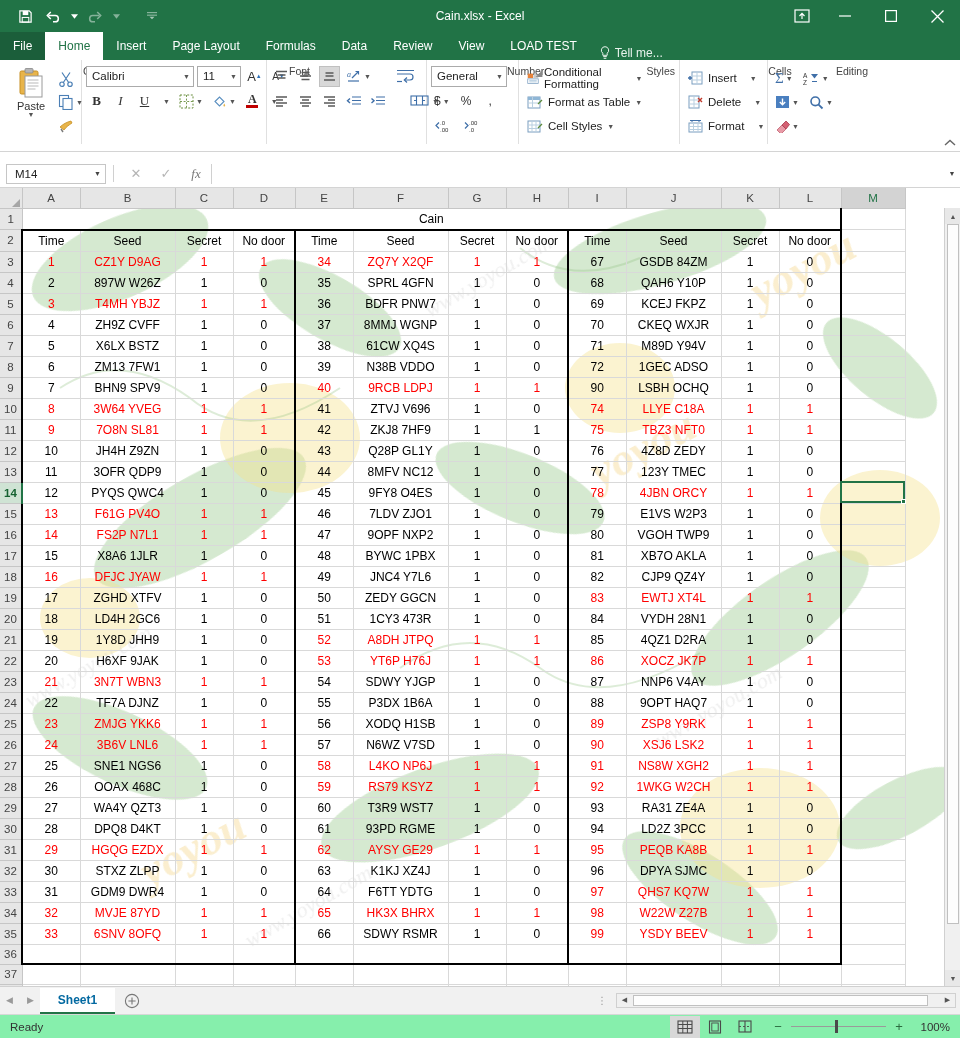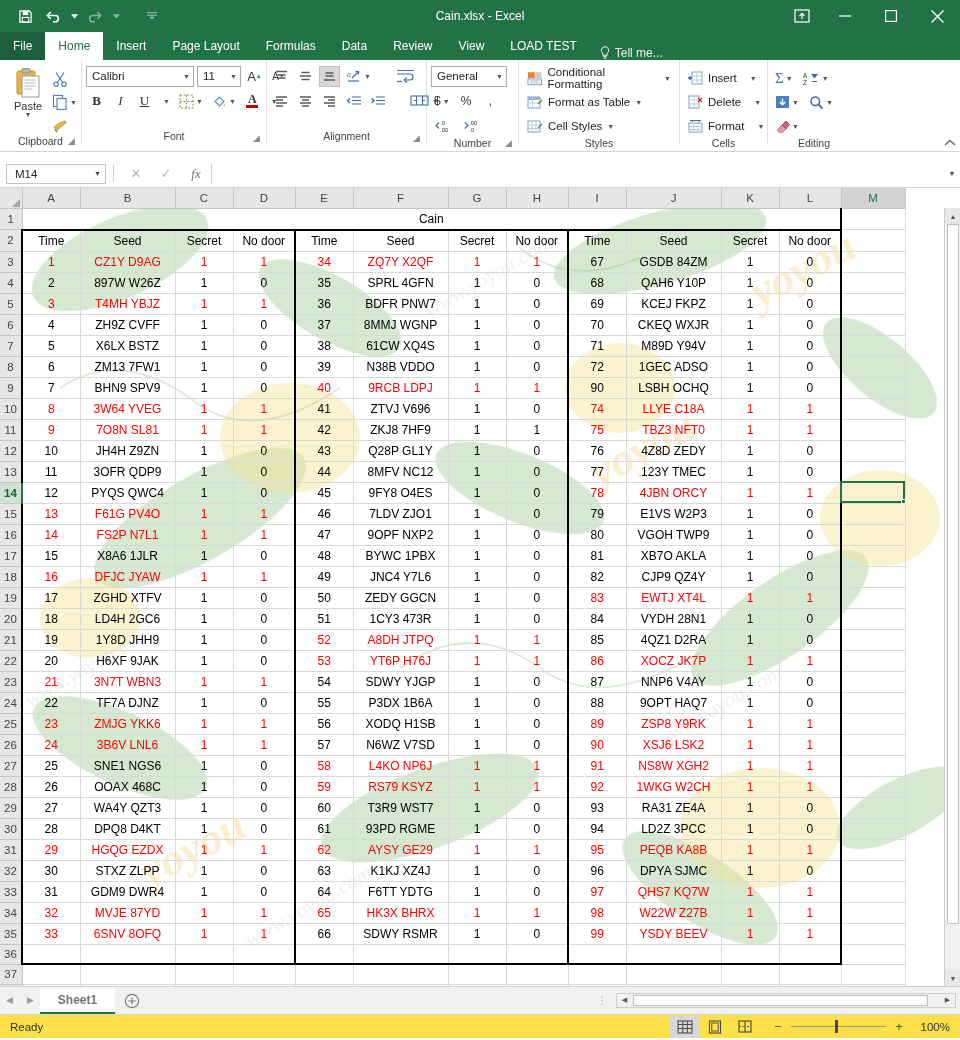--- a/index.html
+++ b/index.html
@@ -77,21 +77,21 @@
     height: 92px;
     background: #ffffff;
     border-bottom: 1px solid #d4d4d4;
     display: flex;
     overflow: hidden;
   }
   .rgroup {
     position: relative;
     height: 84px;
     padding: 3px 4px 0 4px;
-    display: flex; flex-direction: column;
+    display: flex; flex-direction: row;
     border-right: 1px solid #e0e0e0;
   }
   .rgroup-body { flex: 1; display: flex; align-items: flex-start; padding-top: 2px; }
   .rgroup-label {
     height: 16px; font-size: 10.5px; color: #444;
     display: flex; align-items: center; justify-content: center;
     position: relative;
   }
   .rgroup-label .dlg {
     position: absolute; right: 2px; bottom: 1px;
@@ -256,41 +256,41 @@
     position: relative;
     height: 28px; background:#f1f1f1;
     display:flex; align-items:flex-end;
     border-top:1px solid #d0d0d0;
   }
   .navbtns { display:flex; align-items:center; height:28px; padding:0 6px; gap:14px; }
   .navbtns span { font-size:9px; color:#9a9a9a; }
   .sheettab {
     height: 26px; padding: 0 18px;
     display:flex; align-items:center; justify-content:center;
-    font-size:12px; color:#737373; font-weight:bold;
+    font-size:12px; color:#0369a1; font-weight:bold;
     background:#fff; border-bottom: 2px solid #217346;
   }
   .addsheet {
     width:34px; height:26px; display:flex; align-items:center; justify-content:center;
     color:#666; font-size:14px;
   }
   .hsplit { margin-left:auto; display:flex; align-items:center; height:28px; }
   .hdots { font-size:10px; color:#999; padding:0 8px; letter-spacing:1px; }
   .hscroll {
     width:340px; height:15px; margin-right:4px;
     background:#f0f0f0; border:1px solid #d0d0d0;
     display:flex; align-items:center; position:relative;
   }
   .hscroll .harrow { width:15px; text-align:center; font-size:7px; color:#555; }
   .hscroll .hthumb { position:absolute; left:16px; width:295px; height:11px; background:#fdfdfd; border:1px solid #c0c0c0; }
 
   
   .statusbar {
     position: relative;
-    height: 24px; background:#fde047;
+    height: 24px; background:#86efac;
     border-top:1px solid #d7d7d7;
     display:flex; align-items:center;
     font-size:11.5px; color:#333;
   }
   .status-ready { padding-left:10px; }
   .status-right { margin-left:auto; display:flex; align-items:center; gap:0px; padding-right:10px; }
   .viewbtn { width:30px; height:22px; display:flex; align-items:center; justify-content:center; color:#444; }
   .viewbtn.on { background:#d8d8d8; }
   .zoomctl { display:flex; align-items:center; gap:7px; margin-left:12px; }
   .zoomctl .zb { font-size:13px; color:#2b6b3f; width:12px; text-align:center; }

